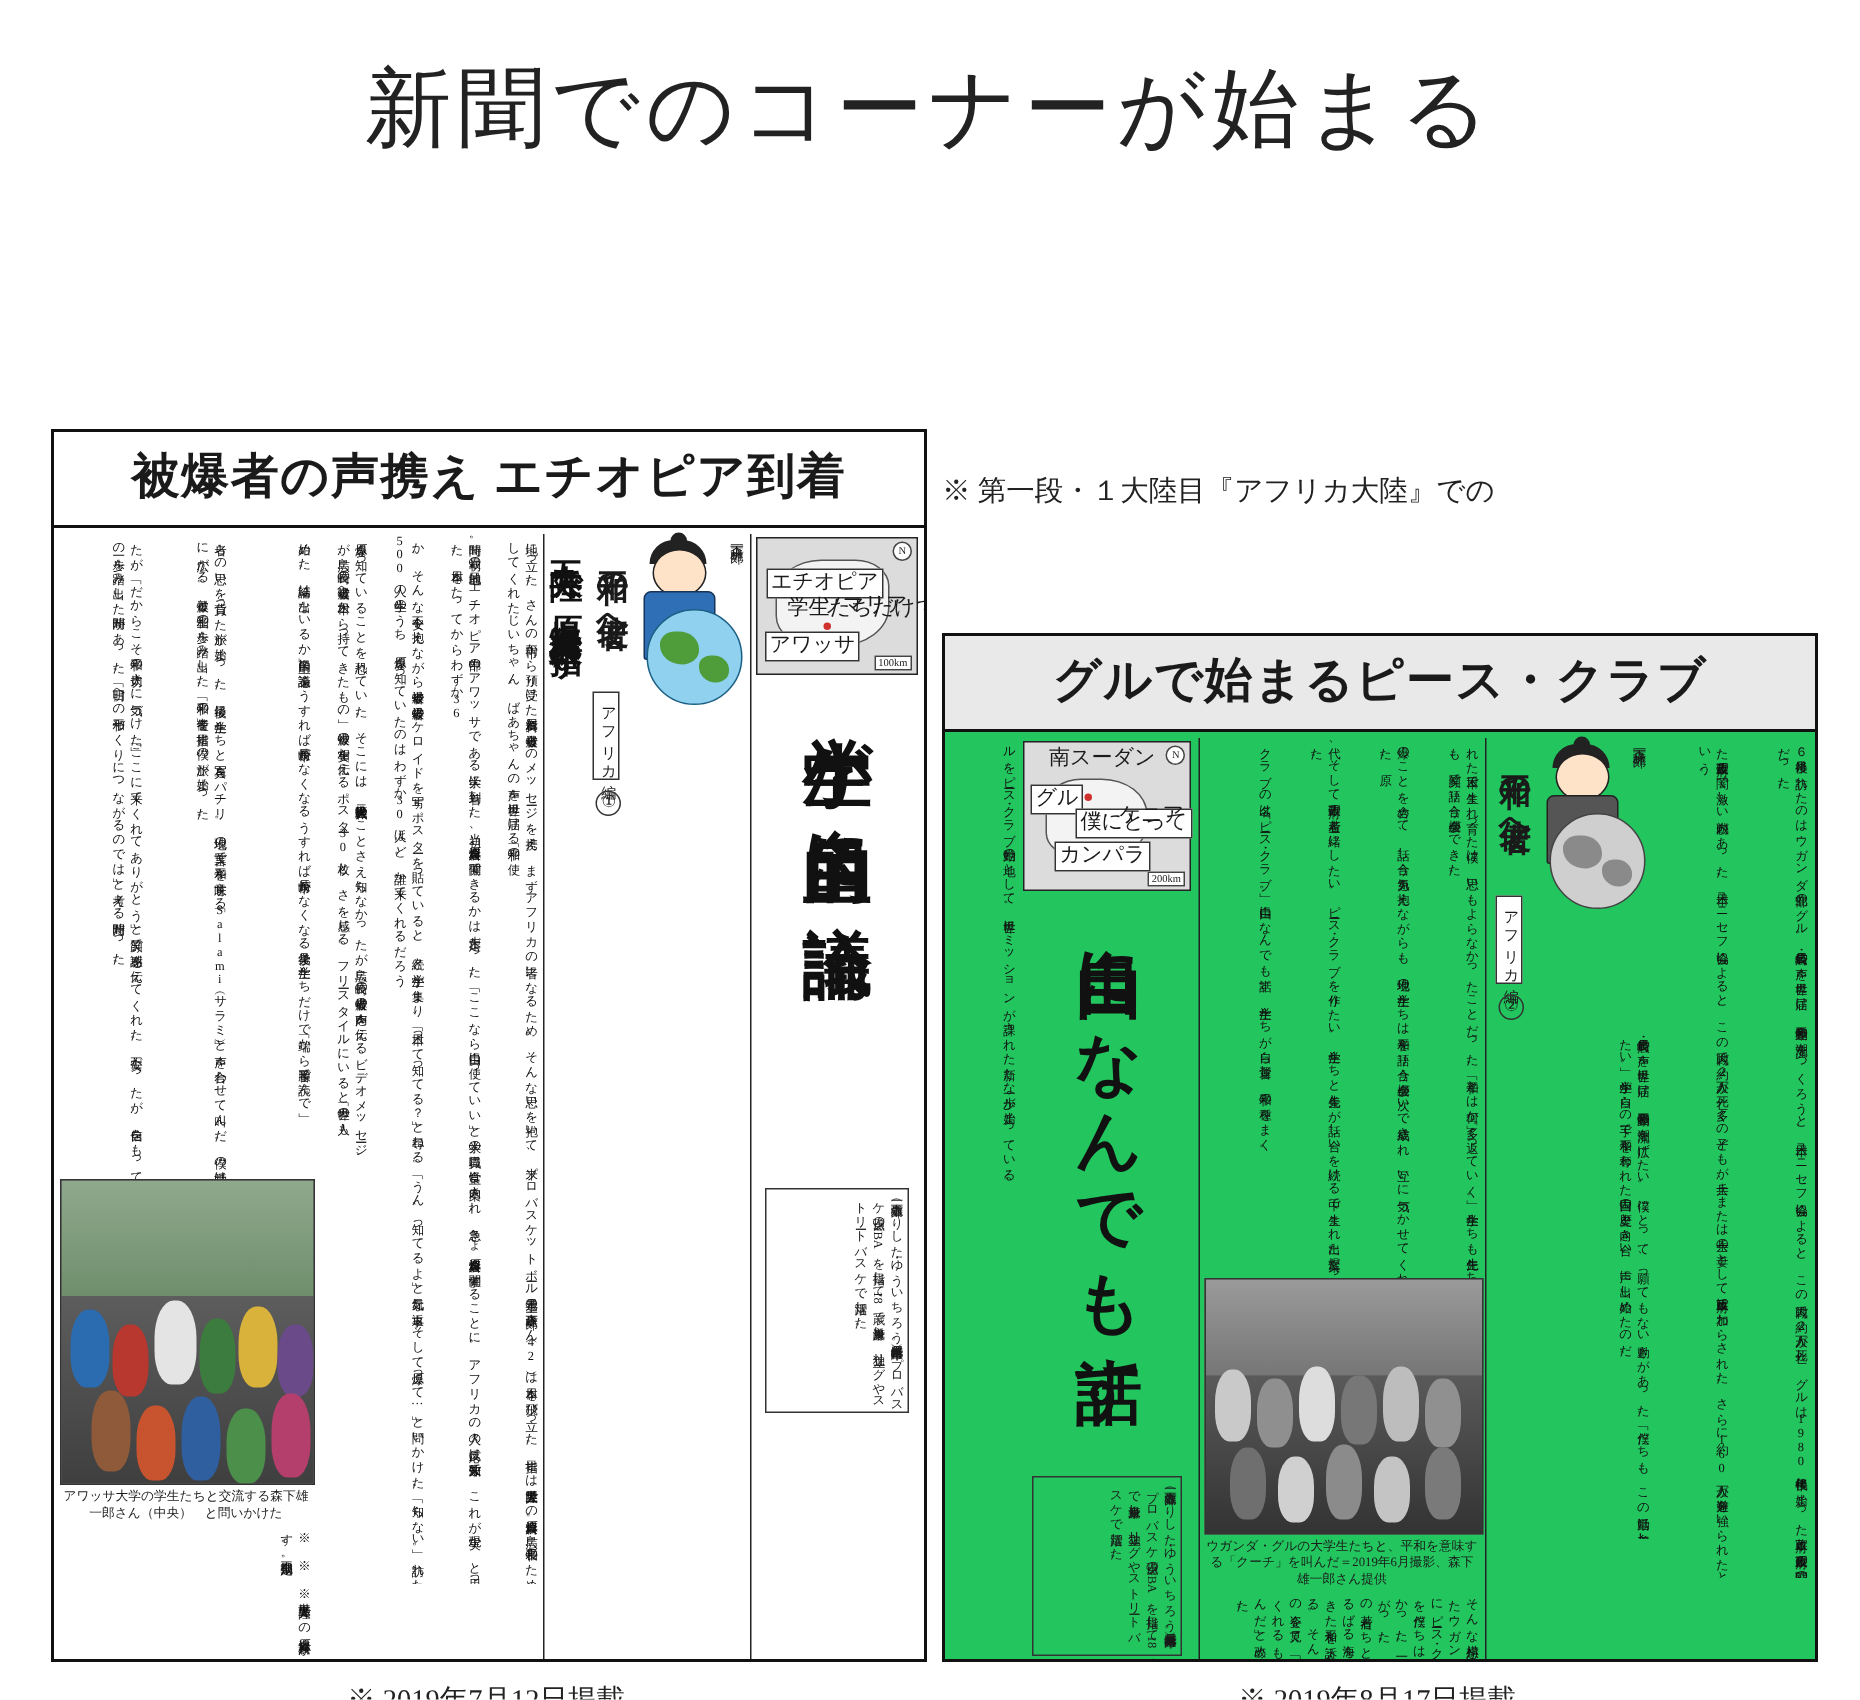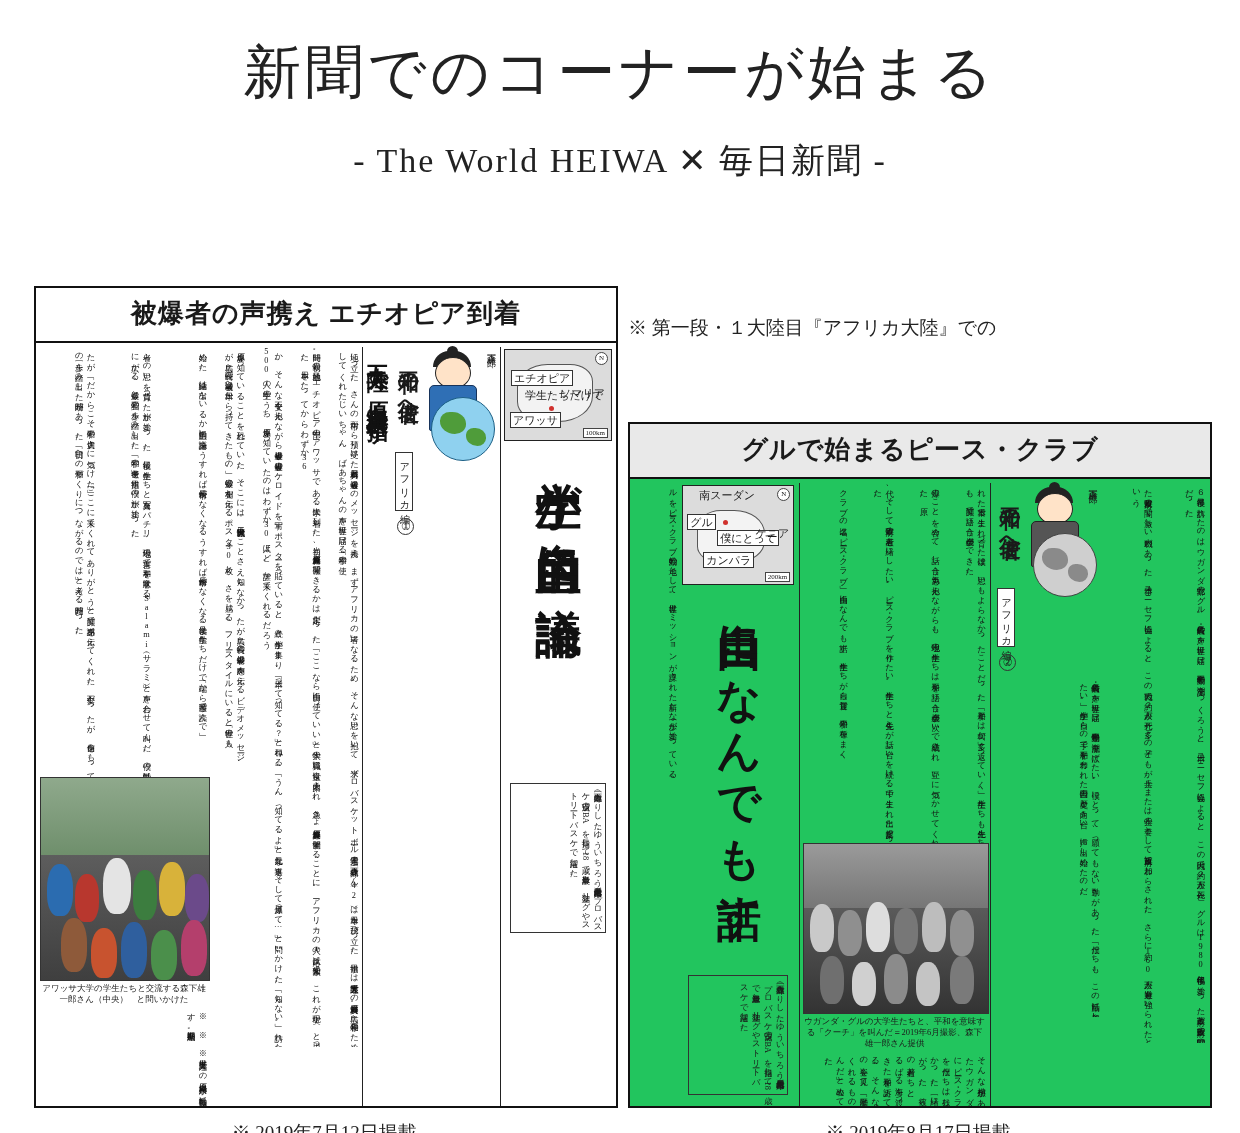--- a/index.html
+++ b/index.html
@@ -88,21 +88,21 @@
   }
 
   
   .np-head {
     border-bottom: 2px solid #111;
     padding: 8px 6px 10px 6px;
     text-align: center;
     background: #fff;
   }
   .np-head .hl {
-    font-size: 26px;
+    font-size: 32px;
     font-weight: bold;
     letter-spacing: 1px;
     white-space: nowrap;
   }
   .np-head.shaded { background:#e9e9e9; }
 
   .np-body {
     position: relative;
     height: 100%;
     display: flex;
@@ -142,21 +142,21 @@
     position: relative;
     box-sizing: border-box;
   }
   .mapbox .shape {
     position: absolute;
     background: #f3f3f3;
     border: 1px solid #555;
   }
   .mapbox .lbl {
     position: absolute;
-    font-size: 11px;
+    font-size: 14px;
     background: #fff;
     border: 1px solid #333;
     padding: 0 2px;
     white-space: nowrap;
     line-height: 1.3;
   }
   .mapbox .lbl.plain { border: none; background: transparent; }
   .mapbox .dot {
     position: absolute;
     width: 5px; height: 5px;
@@ -290,21 +290,20 @@
     padding: 3px 2px;
     box-sizing: border-box;
   }
 </style>
 </head>
 <body>
 
 <div class="page">
 
   <h1 class="main-title">新聞でのコーナーが始まる</h1>
-  <div class="sub-title">- The World HEIWA ✕ 毎日新聞 -</div>
 
   <div class="note-right">
     <span>※ 第一段・１大陸目『アフリカ大陸』での</span>
   </div>
 
   <div class="clip-left">
     <div class="np-head">
       <div class="hl">被爆者の声携え エチオピア到着</div>
     </div>
 

